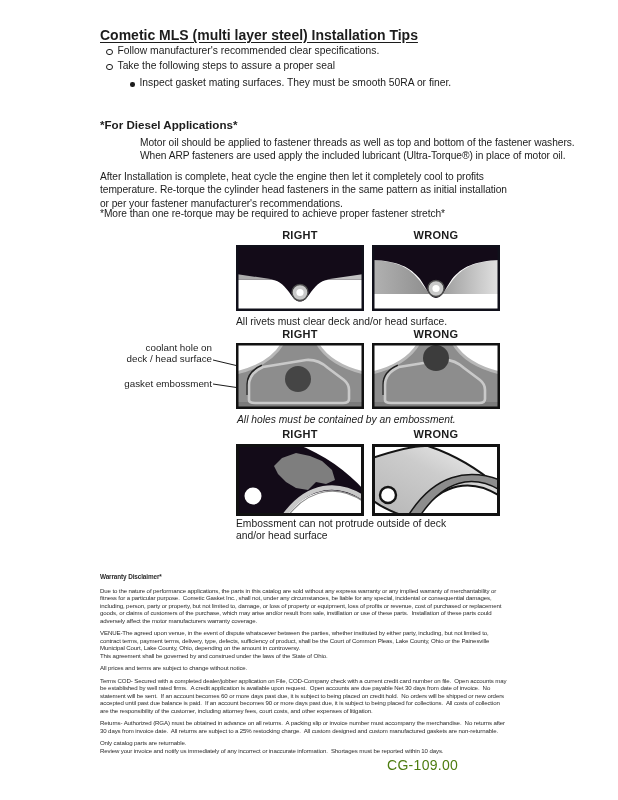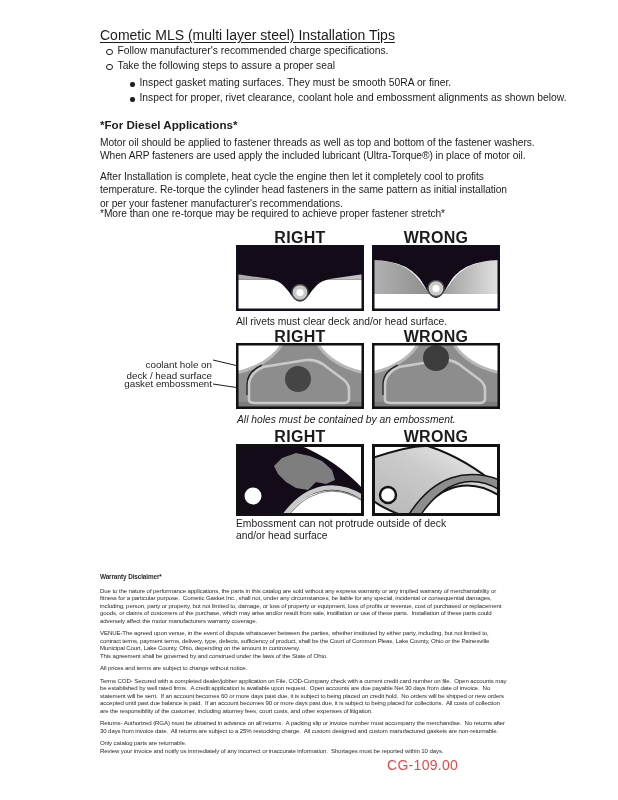--- a/index.html
+++ b/index.html
@@ -3,72 +3,68 @@
 <meta charset="utf-8">
 <style>
   html,body{margin:0;padding:0;}
   body{
     width:618px;height:800px;background:#ffffff;
     font-family:"Liberation Sans",sans-serif;color:#1c1c1c;
     position:relative;overflow:hidden;
   }
   .abs{position:absolute;}
   .title{
-    left:100px;top:27px;font-size:14px;font-weight:400;
+    left:100px;top:27px;font-size:14px;font-weight:700;
     text-decoration:underline;text-underline-offset:2px;white-space:nowrap;
   }
   .bullets{left:106px;top:45px;font-size:10.3px;}
   .b-line{display:flex;align-items:flex-start;height:15px;white-space:nowrap;}
   .b-line.indent{margin-left:24px;align-items:center;}
   .b-dot{width:4.5px;height:4.5px;border-radius:50%;margin:3.5px 5px 0 0;flex:0 0 auto;}
   .b-dot.open{border:1px solid #1c1c1c;}
   .b-dot.fill{background:#1c1c1c;}
   .diesel-h{left:100px;top:118px;font-size:11.6px;font-weight:700;white-space:nowrap;}
   .para{left:100px;font-size:10.2px;line-height:13.4px;letter-spacing:-0.05px;white-space:pre;}
-  .p1{top:136px;} .p2{top:170px;} .p3{top:207px;text-align:right;}
-  .dg-h{width:128px;text-align:center;font-size:16px;font-weight:700;letter-spacing:0.3px;}
+  .p1{top:136px;margin-left:40px;} .p2{top:170px;} .p3{top:207px;text-align:right;}
+  .dg-h{width:128px;text-align:center;font-size:11px;font-weight:700;letter-spacing:0.3px;}
   .h-left{left:236px;} .h-right{left:372px;}
   .r1{top:229px;} .r2{top:328px;} .r3{top:428px;}
   .panel{display:block;}
   .pr1{top:245px;} .pr2{top:343px;} .pr3{top:444px;}
   .p-left{left:236px;} .p-right{left:372px;}
   .caption{font-size:10.3px;line-height:12.3px;white-space:pre-line;}
   .cap1{left:236px;top:316px;} .cap2{left:237px;top:414px;font-style:italic;} .cap3{left:236px;top:518px;}
   .dg-label{font-size:9.8px;line-height:10.6px;text-align:right;width:132px;left:80px;white-space:pre-line;}
-  .lab1{top:360px;} .lab2{top:379px;}
+  .lab1{top:343px;} .lab2{top:379px;}
   .disclaimer{
     left:100px;top:573px;width:470px;
     font-size:6.1px;line-height:7.5px;letter-spacing:-0.12px;color:#2b2b2b;
   }
   .disclaimer .dh{font-size:6.4px;font-weight:700;margin:0 0 6px 0;}
   .disclaimer p{margin:0 0 5px 0;white-space:pre;}
-  .doc-code{left:387px;top:757px;font-size:14px;letter-spacing:0.3px;color:#ef4444;white-space:nowrap;}
+  .doc-code{left:387px;top:757px;font-size:14px;letter-spacing:0.3px;color:#4d7c0f;white-space:nowrap;}
   svg{display:block;}
 </style>
 </head>
 <body>
 
 <div class="abs title">Cometic MLS (multi layer steel) Installation Tips</div>
 
 <div class="abs bullets">
   <div class="b-line">
     <span class="b-dot open"></span>
-    <span>Follow manufacturer's recommended charge specifications.</span>
+    <span>Follow manufacturer's recommended clear specifications.</span>
   </div>
   <div class="b-line">
     <span class="b-dot open"></span>
     <span>Take the following steps to assure a proper seal</span>
   </div>
   <div class="b-line indent">
     <span class="b-dot fill"></span>
     <span>Inspect gasket mating surfaces.  They must be smooth 50RA or finer.</span>
-  </div>
-  <div class="b-line indent">
-    <span class="b-dot fill"></span>
-    <span>Inspect for proper, rivet clearance, coolant hole and embossment alignments as shown below.</span>
   </div>
 </div>
 
 <div class="abs diesel-h">*For Diesel Applications*</div>
 <div class="abs para p1">Motor oil should be applied to fastener threads as well as top and bottom of the fastener washers.
 When ARP fasteners are used apply the included lubricant (Ultra-Torque®) in place of motor oil.</div>
 <div class="abs para p2">After Installation is complete, heat cycle the engine then let it completely cool to profits
 temperature. Re-torque the cylinder head fasteners in the same pattern as initial installation
 or per your fastener manufacturer's recommendations.</div>
 <div class="abs para p3">*More than one re-torque may be required to achieve proper fastener stretch*</div>

